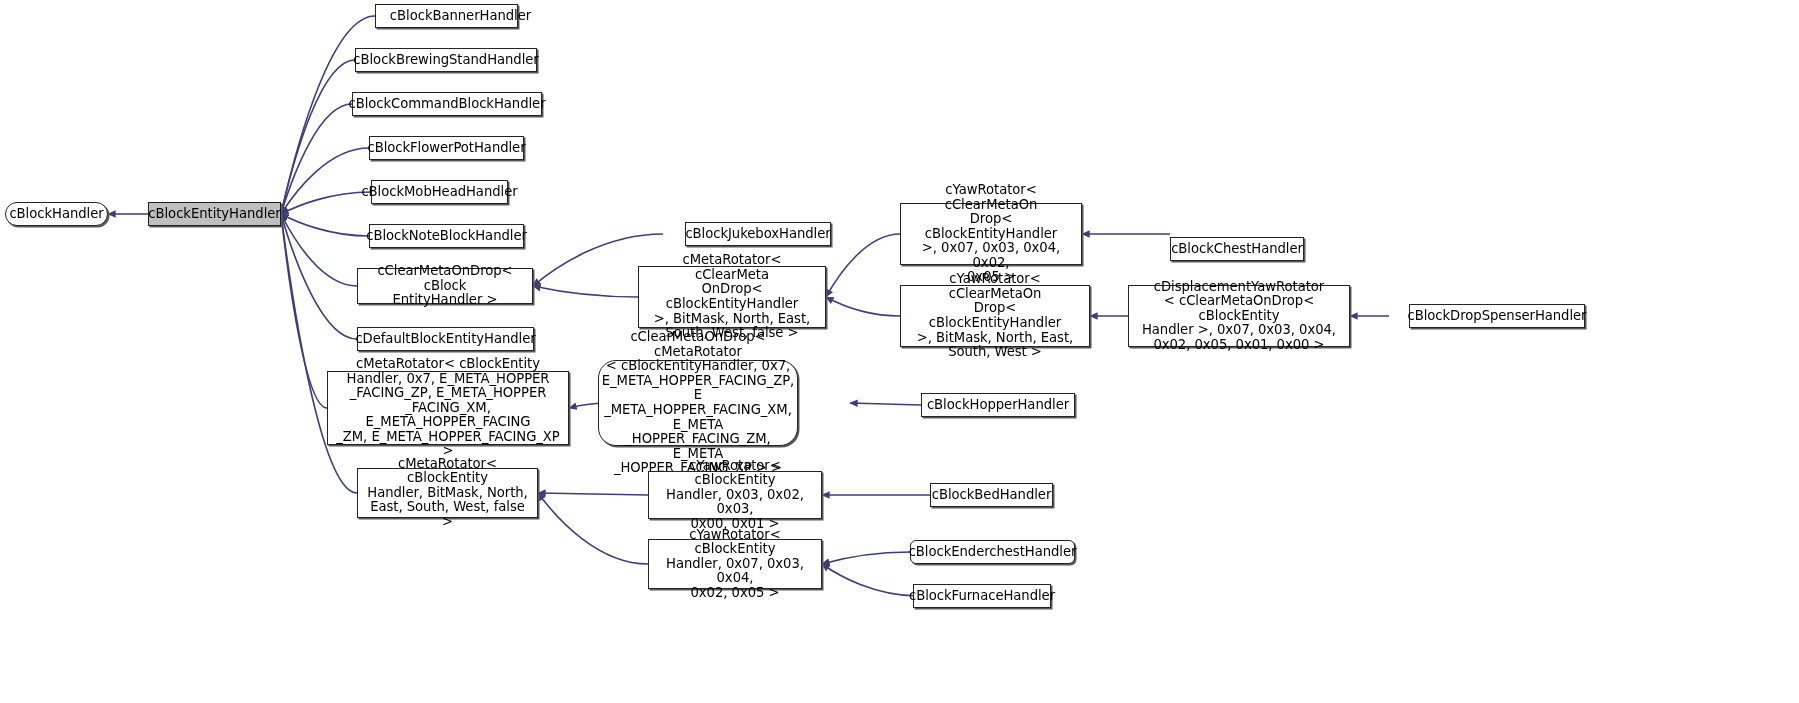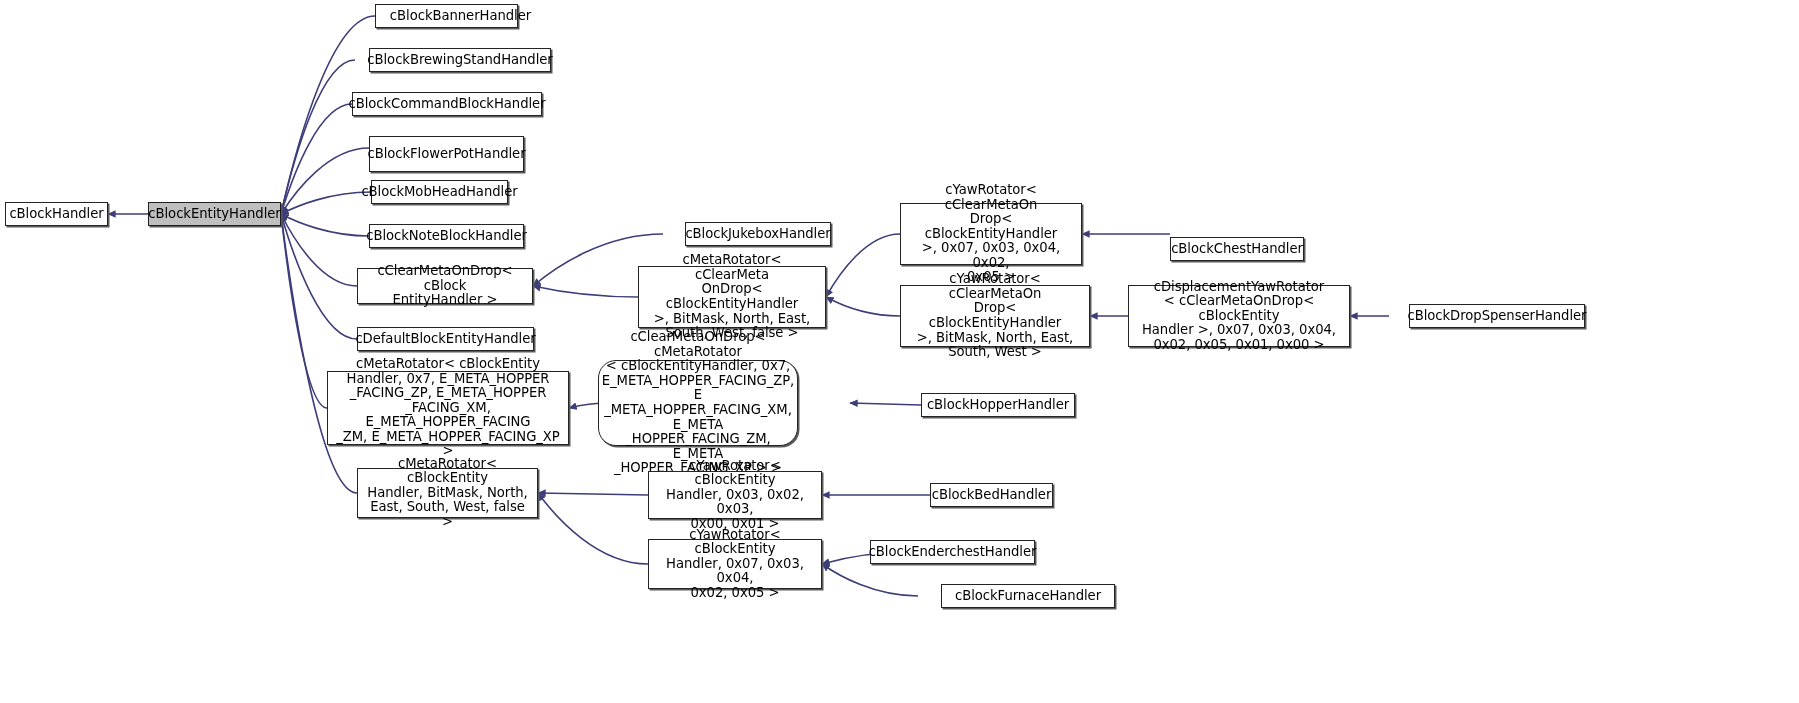--- a/index.html
+++ b/index.html
@@ -79,26 +79,26 @@
       <path d="M 1128 316 L 1090 316" fill="none" stroke="#3d3d7a" stroke-width="1.6" marker-end="url(#arrowhead)"></path>
       <path d="M 1389 316 L 1350 316" fill="none" stroke="#3d3d7a" stroke-width="1.6" marker-end="url(#arrowhead)"></path>
       <path d="M 610 403 C 591.55 403, 576.38 406.1, 569 408" fill="none" stroke="#3d3d7a" stroke-width="1.6" marker-end="url(#arrowhead)"></path>
       <path d="M 921 405 L 850 403" fill="none" stroke="#3d3d7a" stroke-width="1.6" marker-end="url(#arrowhead)"></path>
       <path d="M 648 495 L 538 493" fill="none" stroke="#3d3d7a" stroke-width="1.6" marker-end="url(#arrowhead)"></path>
       <path d="M 648 564 C 598.5 564, 557.8 519.98, 538 493" fill="none" stroke="#3d3d7a" stroke-width="1.6" marker-end="url(#arrowhead)"></path>
       <path d="M 930 495 L 822 495" fill="none" stroke="#3d3d7a" stroke-width="1.6" marker-end="url(#arrowhead)"></path>
       <path d="M 910 552 C 870.4 552, 837.84 559.44, 822 564" fill="none" stroke="#3d3d7a" stroke-width="1.6" marker-end="url(#arrowhead)"></path>
       <path d="M 918 596 C 874.8 596, 839.28 576.16, 822 564" fill="none" stroke="#3d3d7a" stroke-width="1.6" marker-end="url(#arrowhead)"></path>
     </svg>
-<div class="node" style="left: 5px; top: 202px; width: 103px; height: 24px;"><span class="node-text">cBlockHandler</span></div>
+<div class="node" style="left: 5px; top: 202px; width: 103px; height: 24px; border-radius: 12px;"><span class="node-text">cBlockHandler</span></div>
     <div class="node root" style="left: 148px; top: 202px; width: 133px; height: 24px; text-align: center;"><span class="node-text">cBlockEntityHandler</span></div>
     <div class="node" style="left: 375px; top: 4px; width: 143px; height: 24px; padding-left: 28px;"><span class="node-text">cBlockBannerHandler</span></div>
-    <div class="node" style="left: 369px; top: 48px; width: 182px; height: 24px;"><span class="node-text">cBlockBrewingStandHandler</span></div>
+    <div class="node" style="left: 355px; top: 48px; width: 182px; height: 24px;"><span class="node-text">cBlockBrewingStandHandler</span></div>
     <div class="node" style="left: 352px; top: 92px; width: 190px; height: 24px;"><span class="node-text">cBlockCommandBlockHandler</span></div>
-    <div class="node" style="left: 369px; top: 136px; width: 155px; height: 36px;"><span class="node-text">cBlockFlowerPotHandler</span></div>
+    <div class="node" style="left: 369px; top: 136px; width: 155px; height: 24px;"><span class="node-text">cBlockFlowerPotHandler</span></div>
     <div class="node" style="left: 371px; top: 180px; width: 137px; height: 24px;"><span class="node-text">cBlockMobHeadHandler</span></div>
     <div class="node" style="left: 369px; top: 224px; width: 155px; height: 24px;"><span class="node-text">cBlockNoteBlockHandler</span></div>
     <div class="node" style="left: 357px; top: 268px; width: 176px; height: 36px;"><span class="node-text">cClearMetaOnDrop&lt; cBlock
 EntityHandler &gt;</span></div>
     <div class="node" style="left: 357px; top: 327px; width: 177px; height: 24px;"><span class="node-text">cDefaultBlockEntityHandler</span></div>
     <div class="node" style="left: 327px; top: 371px; width: 242px; height: 74px;"><span class="node-text">cMetaRotator&lt; cBlockEntity
 Handler, 0x7, E_META_HOPPER
 _FACING_ZP, E_META_HOPPER
 _FACING_XM, E_META_HOPPER_FACING
 _ZM, E_META_HOPPER_FACING_XP &gt;</span></div>
@@ -125,21 +125,21 @@
     <div class="node" style="left: 900px; top: 203px; width: 182px; height: 62px;"><span class="node-text">cYawRotator&lt; cClearMetaOn
 Drop&lt; cBlockEntityHandler
 &gt;, 0x07, 0x03, 0x04, 0x02,
 0x05 &gt;</span></div>
     <div class="node" style="left: 900px; top: 285px; width: 190px; height: 62px;"><span class="node-text">cYawRotator&lt; cClearMetaOn
 Drop&lt; cBlockEntityHandler
 &gt;, BitMask, North, East,
 South, West &gt;</span></div>
     <div class="node" style="left: 921px; top: 393px; width: 154px; height: 24px;"><span class="node-text">cBlockHopperHandler</span></div>
     <div class="node" style="left: 930px; top: 483px; width: 123px; height: 24px;"><span class="node-text">cBlockBedHandler</span></div>
-    <div class="node" style="left: 870px; top: 540px; width: 165px; height: 24px;"><span class="node-text">cBlockEnderchestHandler</span></div>
-    <div class="node" style="left: 941px; top: 584px; width: 174px; height: 24px;"><span class="node-text">cBlockFurnaceHandler</span></div>
+    <div class="node" style="left: 910px; top: 540px; width: 165px; height: 24px; border-radius: 6px;"><span class="node-text">cBlockEnderchestHandler</span></div>
+    <div class="node" style="left: 913px; top: 584px; width: 138px; height: 24px;"><span class="node-text">cBlockFurnaceHandler</span></div>
     <div class="node" style="left: 1170px; top: 237px; width: 134px; height: 24px;"><span class="node-text">cBlockChestHandler</span></div>
     <div class="node" style="left: 1128px; top: 285px; width: 222px; height: 62px;"><span class="node-text">cDisplacementYawRotator
 &lt; cClearMetaOnDrop&lt; cBlockEntity
 Handler &gt;, 0x07, 0x03, 0x04,
 0x02, 0x05, 0x01, 0x00 &gt;</span></div>
     <div class="node" style="left: 1389px; top: 304px; width: 176px; height: 24px; margin-left: 20px;"><span class="node-text">cBlockDropSpenserHandler</span></div>
   </div>
 
 </body></html>

